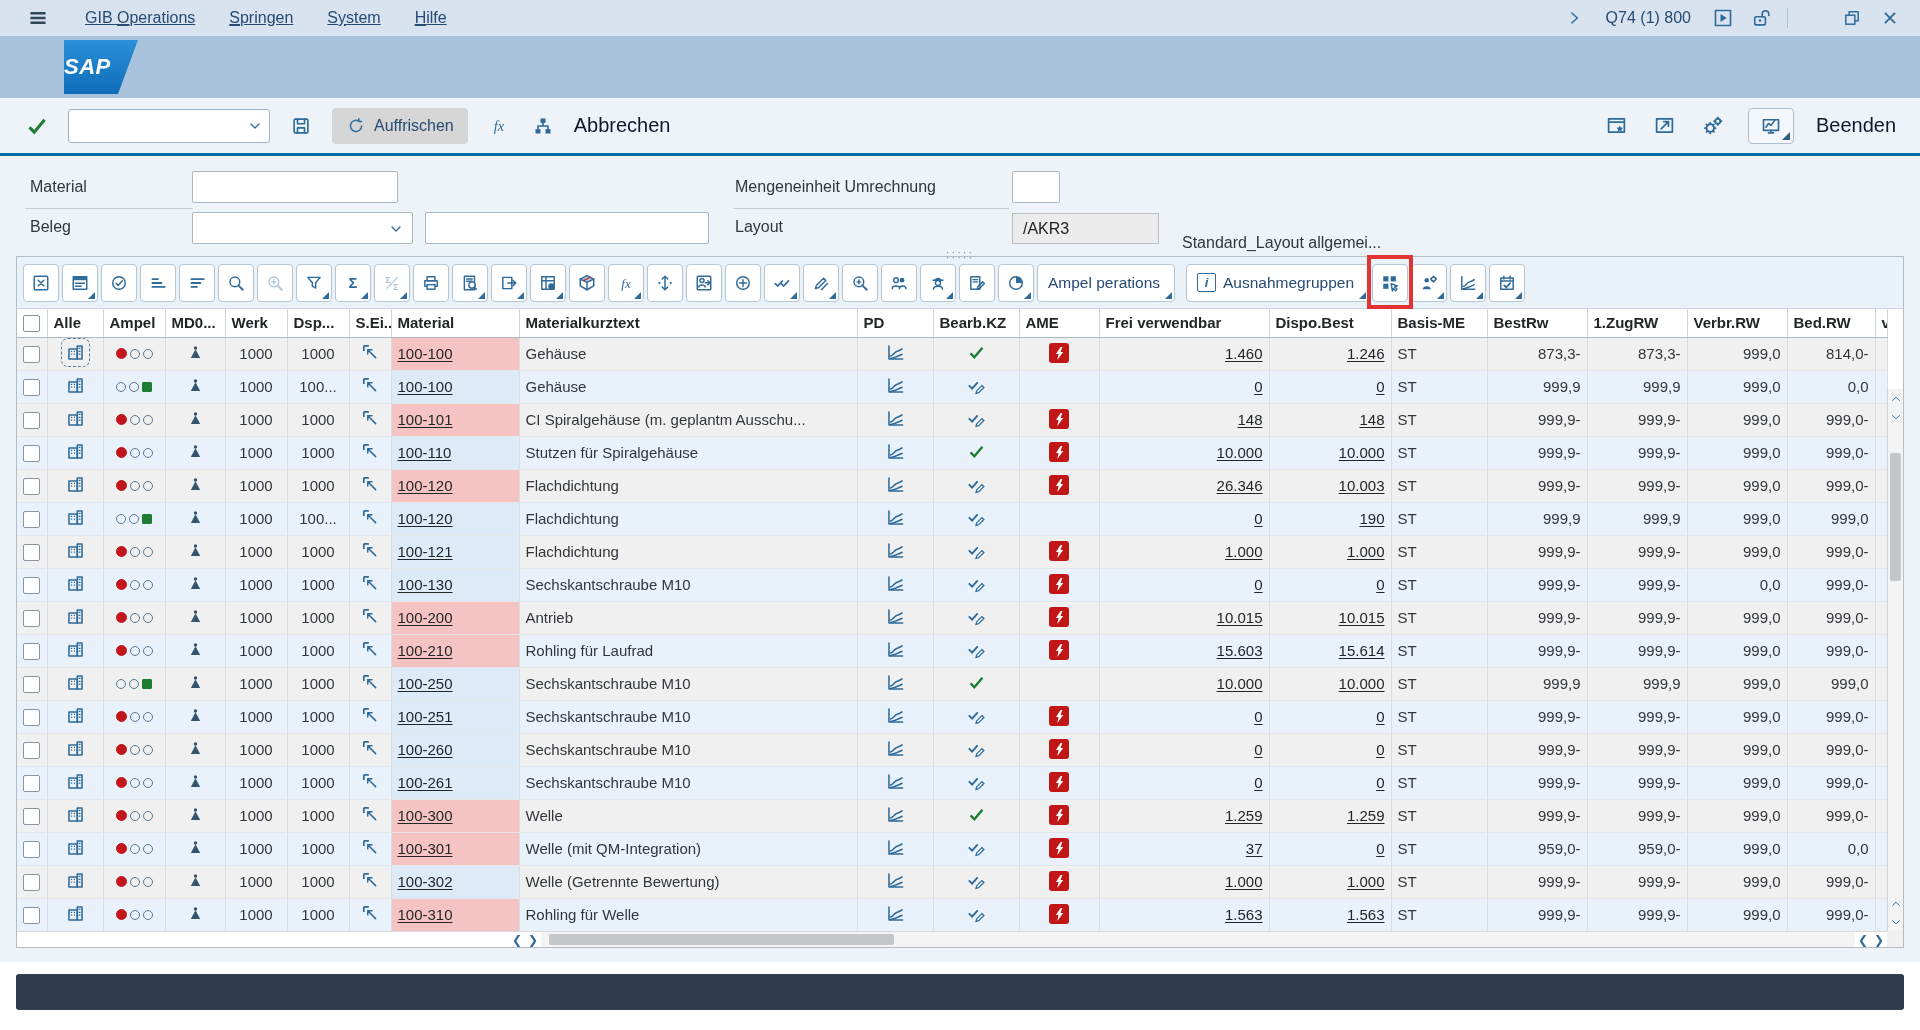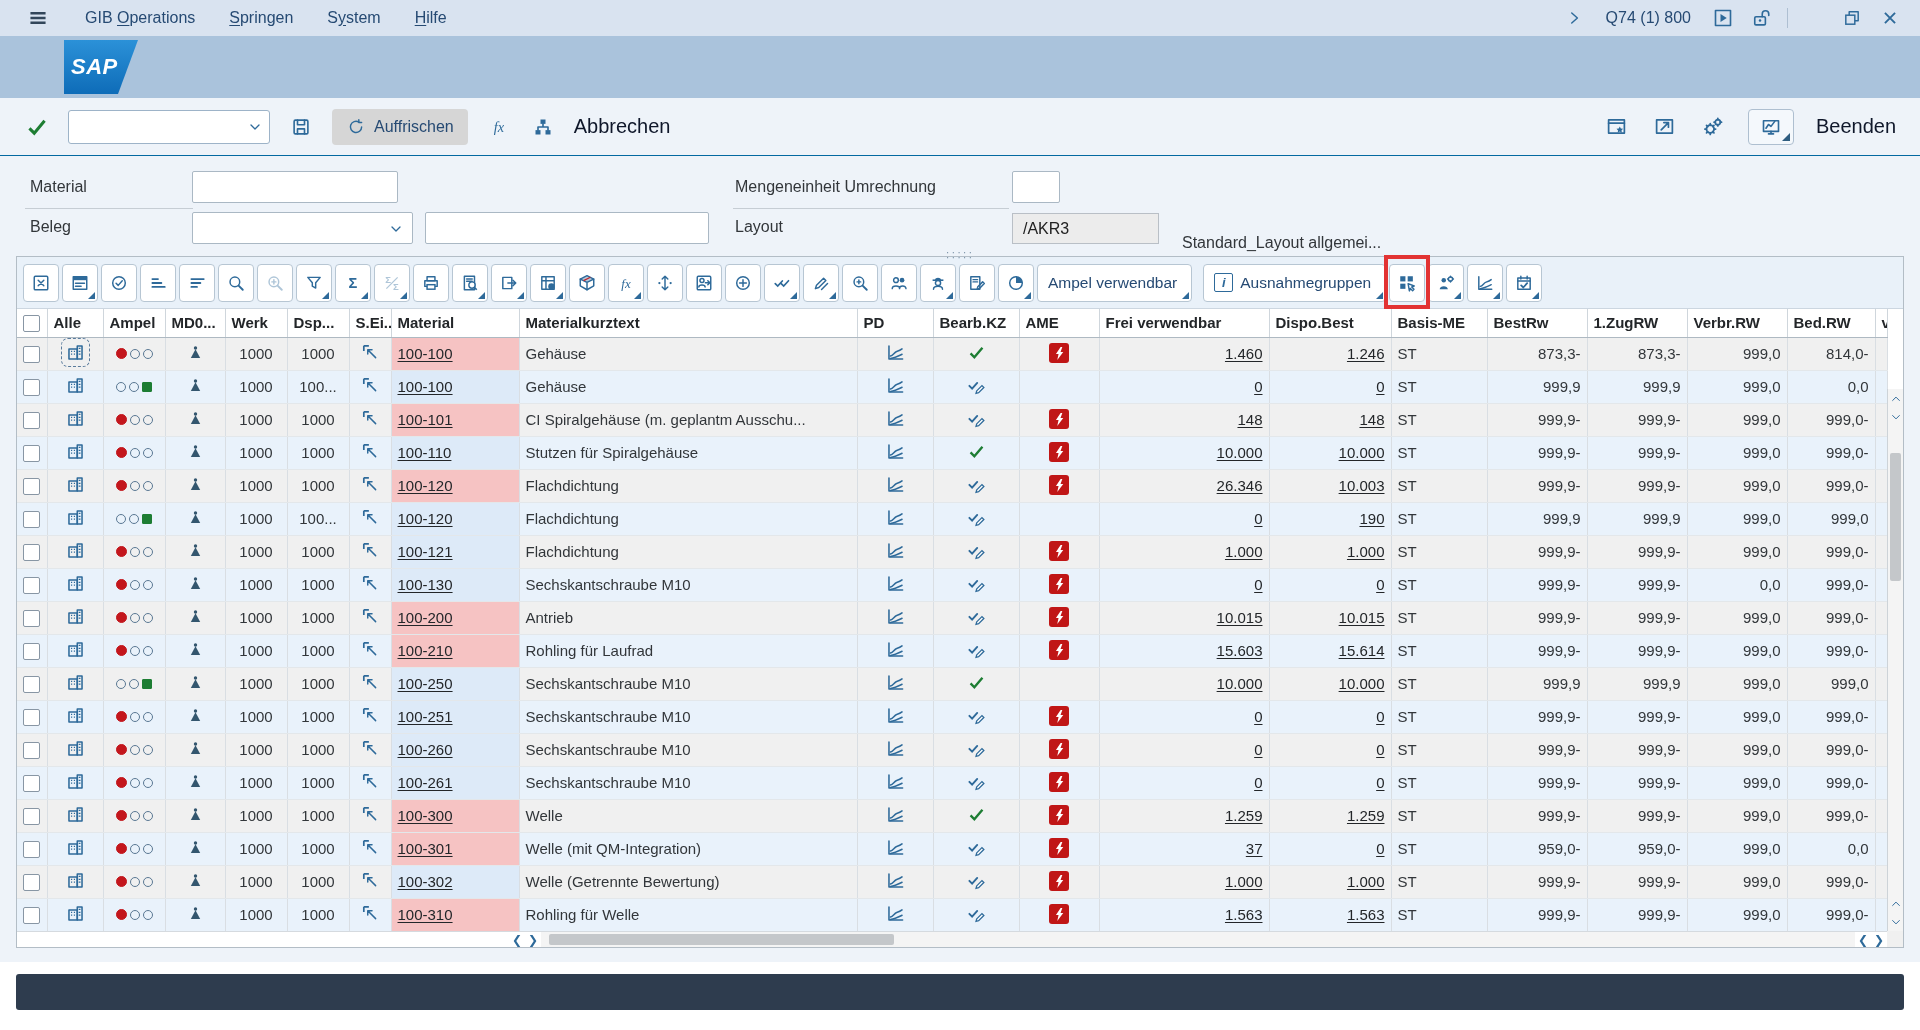--- a/index.html
+++ b/index.html
@@ -2,40 +2,40 @@
 <html><head>
 <meta charset="utf-8">
 <style>
   * { margin:0; padding:0; box-sizing:border-box; }
   html,body { width:1920px; height:1030px; background:#fff; overflow:hidden;
     font-family:"Liberation Sans","DejaVu Sans",sans-serif; color:#32363a; }
 
   
   .menubar { height:36px; background:#d9e3f0; display:flex; align-items:center; padding:0 18px; }
   .hamburger { width:28px; height:24px; display:flex; align-items:center; justify-content:center; margin:0 16px 0 6px; cursor:pointer; }
-  .menu-item { font-size:16px; color:#264a73; padding:0 17px; cursor:pointer; white-space:nowrap; }
+  .menu-item { font-size:16px; color:#264a73; padding:0 17px; cursor:pointer; white-space:nowrap;text-decoration:underline; }
   .menu-item u { text-decoration:underline; text-underline-offset:2px; }
   .menubar-right { margin-left:auto; display:flex; align-items:center; gap:14px; }
   .sysinfo { font-size:16px; color:#264a73; margin:0 6px; }
   .mb-icon { display:flex; align-items:center; justify-content:center; width:24px; height:24px; cursor:pointer; }
   .mb-sep { width:1px; height:20px; background:#aebfd2; }
 
   
   .titlebar { height:62px; background:#aac3dc; display:flex; align-items:center; position:relative; padding:0 18px; }
   .backbtn { width:30px; height:30px; display:flex; align-items:center; justify-content:center; cursor:pointer; margin-right:16px; }
   .saplogo { width:74px; height:54px; background:linear-gradient(180deg,#2b91d8 0%,#0e6cb8 100%);
     clip-path:polygon(0 0,100% 0,73% 100%,0 100%); color:#fff; font-size:22px; font-weight:bold; font-style:italic;
-    display:flex; align-items:center; padding-left:7px; letter-spacing:.5px; }
+    display:flex; align-items:center; letter-spacing:.5px; }
   .page-title { position:absolute; left:0; right:0; text-align:center; font-size:17px; color:#32536f; pointer-events:none; }
 
   
   .content { background:#eef3f9; padding-bottom:14px; }
 
   
-  .apptoolbar { height:58px; display:flex; align-items:center; padding:0 24px; border-bottom:1px solid #0369a1; }
+  .apptoolbar { height:58px; display:flex; align-items:center; padding:0 24px; border-bottom:3px solid #0369a1; }
   .at-left, .at-right { display:flex; align-items:center; gap:18px; }
   .at-right { margin-left:auto; gap:22px; }
   .at-icon { display:flex; align-items:center; justify-content:center; width:26px; height:26px; cursor:pointer; }
   .okcombo { width:202px; height:34px; background:#fff; border:1px solid #9db3c8; border-radius:3px; position:relative; cursor:text; }
   .okcombo .cv { position:absolute; right:6px; top:8px; }
   .btn-refresh { height:36px; background:#d6d6d6; border-radius:4px; display:flex; align-items:center; gap:8px;
     padding:0 14px; font-size:16px; color:#264a73; cursor:pointer; }
   .txtbtn { font-size:20px; color:#0f172a; cursor:pointer; white-space:nowrap; }
   .mon-btn { width:46px; height:36px; border:1px solid #aebfd0; border-radius:4px; background:#f4f8fc;
     display:flex; align-items:center; justify-content:center; position:relative; cursor:pointer; }
@@ -417,21 +417,21 @@
             <path d="M8.7 11.3 L13 7 L14.5 8.5 L10.2 12.8 L8.2 13.3 Z" fill="none" stroke="#2e6a9a" stroke-width="1.3" stroke-linecap="round" stroke-linejoin="round"></path>
           </svg>
         </span>
         <span class="tbtn menu">
           <svg viewBox="0 0 16 16" width="18" height="18" xmlns="http://www.w3.org/2000/svg">
             <circle cx="8" cy="8" r="5.6" fill="none" stroke="#2e6a9a" stroke-width="1.3" stroke-linecap="round" stroke-linejoin="round"></circle>
             <path d="M8 8 V2.4 A5.6 5.6 0 0 1 13.6 8 Z" fill="#2e6a9a"></path>
           </svg>
         </span>
         <span class="tbtn wide menu">
-          <span>Ampel verwendbar</span>
+          <span>Ampel perations</span>
         </span>
         <span class="tbtn wide menu" style="margin-left:8px">
           <span class="ibadge">i</span>
           <span>Ausnahmegruppen</span>
         </span>
         <span class="relwrap">
           <span class="tbtn">
             <svg viewBox="0 0 16 16" width="18" height="18" xmlns="http://www.w3.org/2000/svg">
               <rect x="2" y="2" width="4.6" height="4.6" fill="#2e6a9a"></rect>
               <rect x="8.6" y="2" width="4.6" height="4.6" fill="#2e6a9a"></rect>

